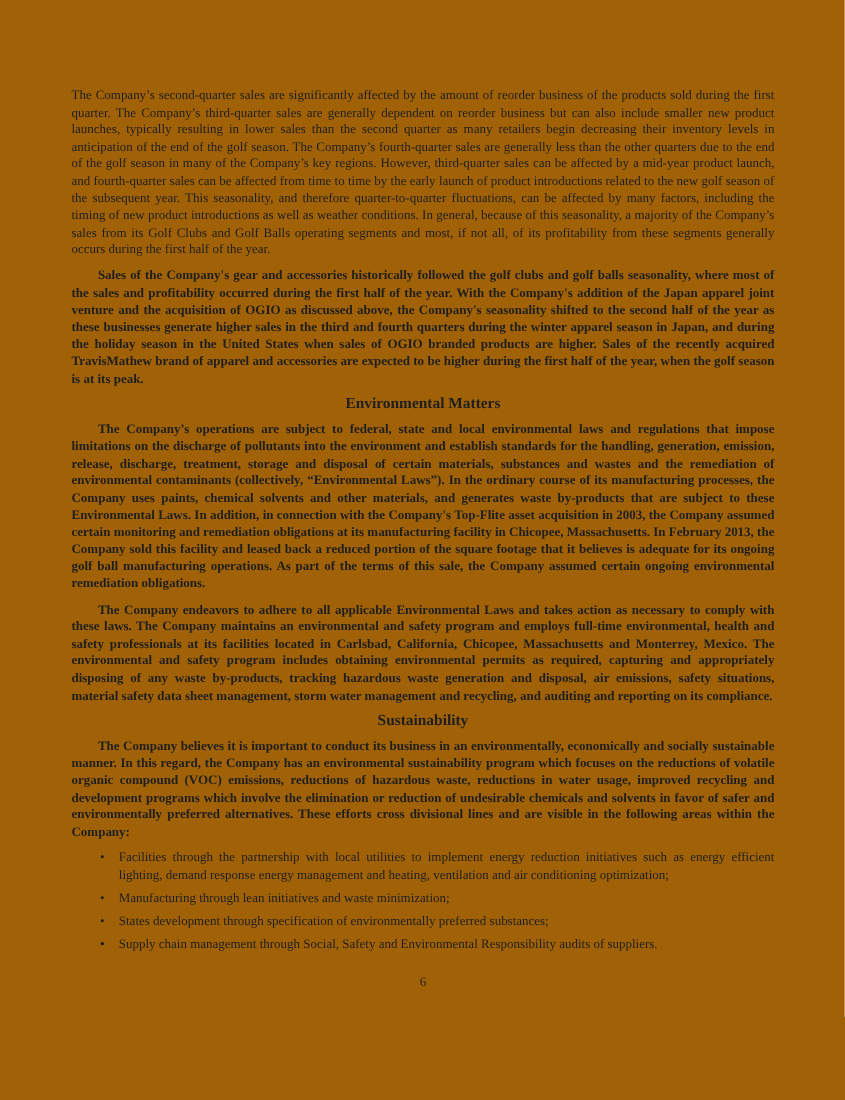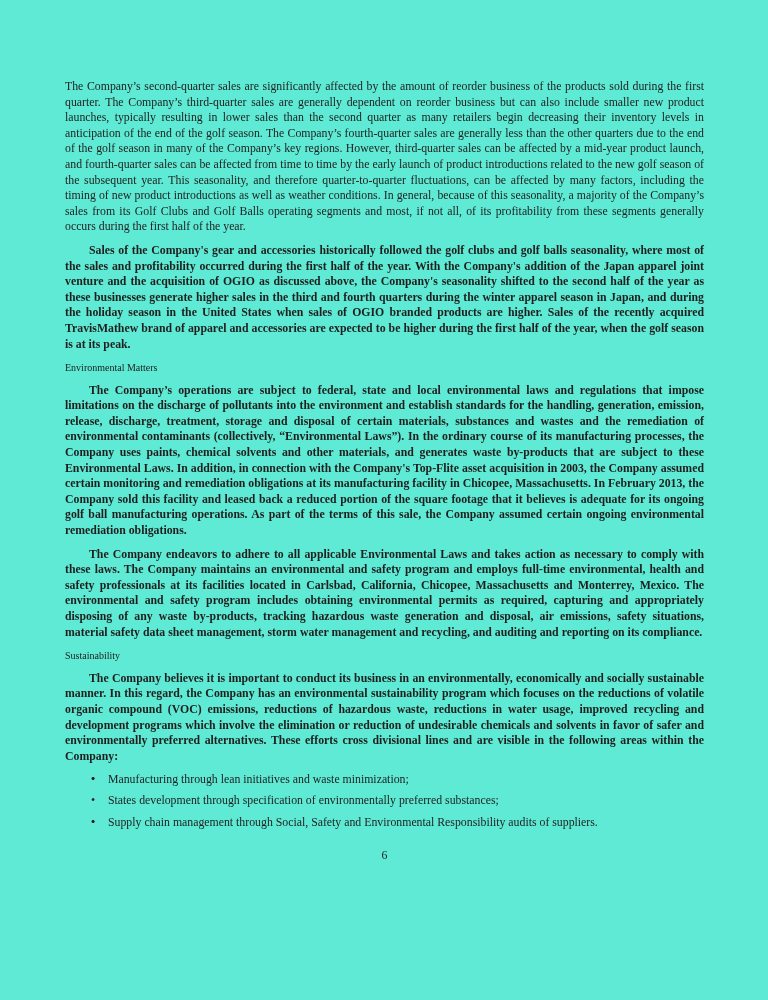--- a/index.html
+++ b/index.html
@@ -5,42 +5,42 @@
   * { box-sizing: border-box; }
   html, body {
     margin: 0;
     padding: 0;
     background: #ffffff;
   }
   .page {
     position: relative;
     width: 768px;
     height: 1000px;
-    background: #5eead4;
+    background: #a16207;
     color: #1e1e1e;
     font-family: "Liberation Serif", "DejaVu Serif", serif;
     font-size: 11.8px;
     line-height: 15.6px;
     padding: 79px 64px 0 65px;
     overflow: hidden;
   }
   p.body {
     margin: 0 0 8px 0;
     text-align: justify;
   }
   p.body.indent {
     text-indent: 24px;
     font-weight: bold;
   }
   h3.section-heading {
-    font-size: 10px;
+    font-size: 14px;
     line-height: 15.6px;
-    font-weight: normal;
+    font-weight: bold;
     margin: 3px 0 7px 0;
-    text-align: left;
+    text-align: center;
   }
   ul.bullet-list {
     list-style: none;
     margin: 2px 0 0 0;
     padding: 0;
   }
   ul.bullet-list li {
     position: relative;
     padding-left: 43px;
     margin: 0 0 5.5px 0;
@@ -72,20 +72,21 @@
   <p class="body indent">The Company endeavors to adhere to all applicable Environmental Laws and takes action as necessary to comply with these laws. The Company maintains an environmental and safety program and employs full-time environmental, health and safety professionals at its facilities located in Carlsbad, California, Chicopee, Massachusetts and Monterrey, Mexico. The environmental and safety program includes obtaining environmental permits as required, capturing and appropriately disposing of any waste by-products, tracking hazardous waste generation and disposal, air emissions, safety situations, material safety data sheet management, storm water management and recycling, and auditing and reporting on its compliance.</p>
 
 
   <h3 class="section-heading">Sustainability</h3>
 
   <p class="body indent">The Company believes it is important to conduct its business in an environmentally, economically and socially sustainable manner. In this regard, the Company has an environmental sustainability program which focuses on the reductions of volatile organic compound (VOC) emissions, reductions of hazardous waste, reductions in water usage, improved recycling and development programs which involve the elimination or reduction of undesirable chemicals and solvents in favor of safer and environmentally preferred alternatives. These efforts cross divisional lines and are visible in the following areas within the Company:</p>
 
   <ul class="bullet-list">
     <li>
       <span class="bullet">•</span>
+      <span>Facilities through the partnership with local utilities to implement energy reduction initiatives such as energy efficient lighting, demand response energy management and heating, ventilation and air conditioning optimization;</span>
     </li>
     <li>
       <span class="bullet">•</span>
       <span>Manufacturing through lean initiatives and waste minimization;</span>
     </li>
     <li>
       <span class="bullet">•</span>
       <span>States development through specification of environmentally preferred substances;</span>
     </li>
     <li>

